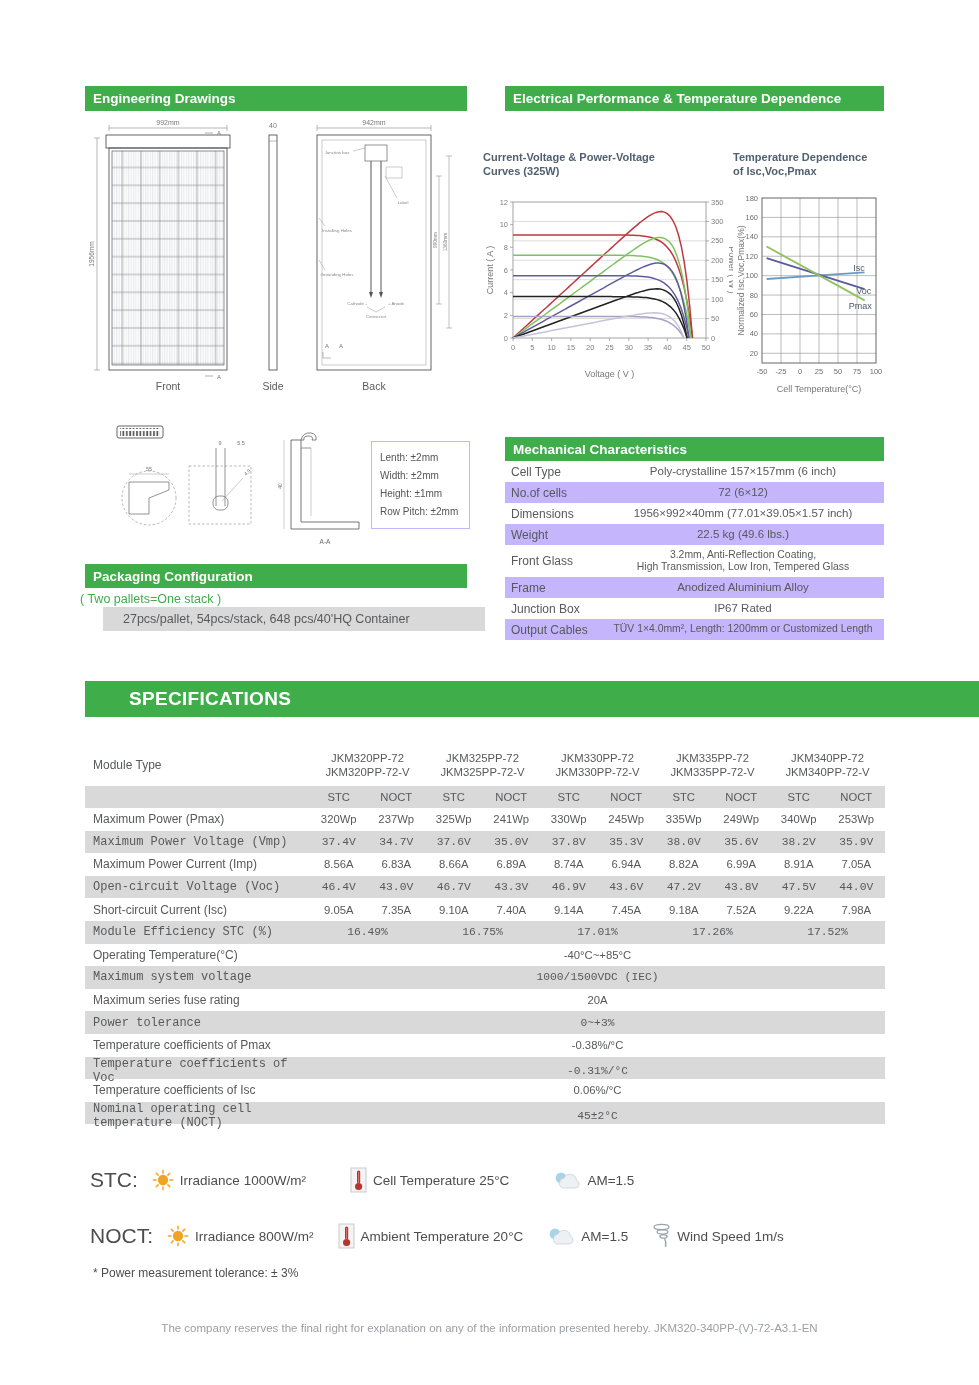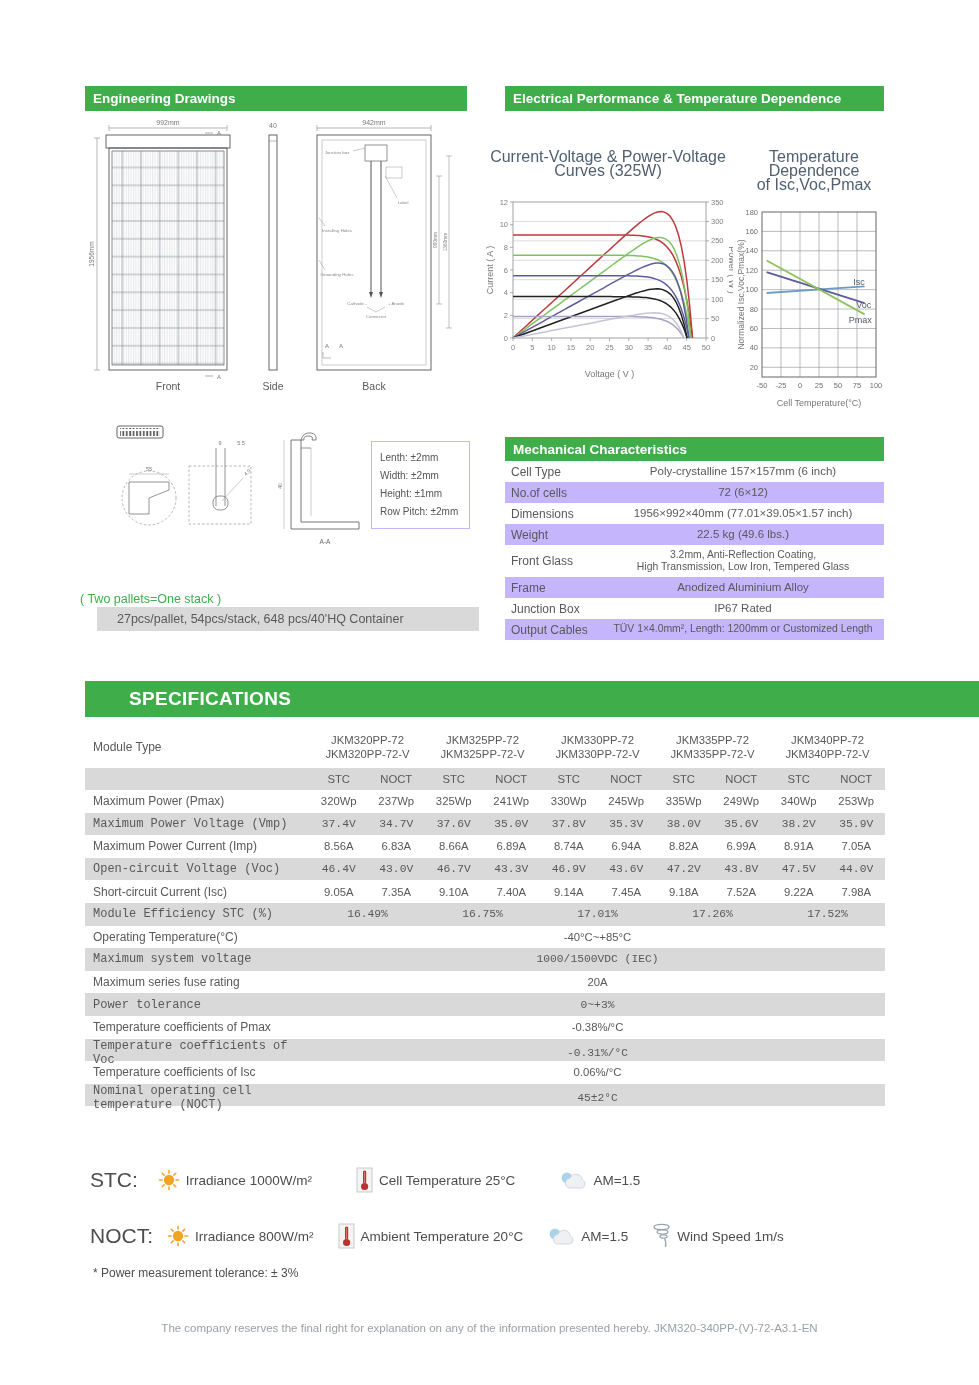--- a/index.html
+++ b/index.html
@@ -2,21 +2,21 @@
 <html><head>
 <meta charset="utf-8">
 <style>
   html,body{margin:0;padding:0;background:#fff;}
   .page{position:relative;width:979px;height:1385px;background:#ffffff;
         font-family:"Liberation Sans",sans-serif;color:#58595b;overflow:hidden;}
   .abs{position:absolute;}
   .greenbar{background:#3fae4a;color:#ffffff;font-weight:bold;display:flex;align-items:center;
             padding-left:8px;box-sizing:border-box;font-size:13.5px;}
   .bigbar{font-size:19px;letter-spacing:0.3px;}
-  .chart-title{color:#51606f;font-weight:normal;font-size:16px;line-height:14px;text-align:center;padding-top:7px;}
+  .chart-title{color:#51606f;font-weight:bold;font-size:11px;line-height:14px;text-align:left;padding-top:7px;}
   
   .mech-row{display:grid;grid-template-columns:97px 1fr;align-items:center;min-height:21px;
             font-size:11.5px;color:#58595b;}
   .mech-row.shaded{background:#c4b5fd;}
   .mech-label{padding-left:6px;font-size:12px;}
   .mech-value{text-align:center;white-space:pre-line;line-height:12.5px;}
   .mech-row.tall{min-height:32px;}
   .mech-row.small .mech-value{font-size:10.4px;}
   
   .spec-row{display:grid;grid-template-columns:225px repeat(5,115px);align-items:center;
@@ -338,27 +338,30 @@
       <div class="mech-row">
         <div class="mech-label">Junction Box</div>
         <div class="mech-value">IP67 Rated</div>
       </div>
       <div class="mech-row shaded small">
         <div class="mech-label">Output Cables</div>
         <div class="mech-value">TÜV 1×4.0mm², Length: 1200mm or Customized Length</div>
       </div>
     </div>
 
+  <div class="abs greenbar" style="left:85px;top:564px;width:382px;height:24px;">
+    <span>Packaging Configuration</span>
+  </div>
   <div class="abs pack-note" style="left:80px;top:592px;">( Two pallets=One stack )</div>
-  <div class="abs pack-row" style="left:97px;top:607px;width:382px;height:24px;padding-left:20px;">27pcs/pallet, 54pcs/stack,  648 pcs/40'HQ Container</div>
+  <div class="abs pack-row" style="left:103px;top:607px;width:382px;height:24px;padding-left:20px;">27pcs/pallet, 54pcs/stack,  648 pcs/40'HQ Container</div>
 
   <div class="abs greenbar bigbar" style="left:85px;top:681px;width:967px;height:36px;padding-left:44px;">
     <span>SPECIFICATIONS</span>
   </div>
-  <div class="abs" id="spec-table" style="left:85px;top:726px;width:800px;">
+  <div class="abs" id="spec-table" style="left:85px;top:744px;width:800px;">
       <div class="spec-row mod-header">
         <div class="spec-label">Module Type</div>
         <div class="mod-cell">
           <div>JKM320PP-72</div>
           <div>JKM320PP-72-V</div>
         </div>
         <div class="mod-cell">
           <div>JKM325PP-72</div>
           <div>JKM325PP-72-V</div>
         </div>
@@ -549,21 +552,21 @@
         <div class="spec-label">Temperature coefficients of Isc</div>
         <div class="span-val">0.06%/°C</div>
       </div>
       <div class="spec-row shaded">
         <div class="spec-label">Nominal operating cell temperature  (NOCT)</div>
         <div class="span-val">45±2°C</div>
       </div>
     </div>
 
   <div class="abs cond-row" id="cond-stc" style="left:90px;top:1160px;width:800px;height:40px;">
-    <span class="cond-label" style="margin-right:20px;">STC:</span>
+    <span class="cond-label" style="margin-right:14px;">STC:</span>
     <span class="stc-items cond-row" id="stc-items">
         <span class="cond-item">
           <span class="ic">
             <svg width="22" height="22" viewBox="0 0 24 24">
               <circle cx="12" cy="12" r="5.6" fill="#f2a324"></circle>
               <g stroke="#f2a324" stroke-width="1.6" stroke-linecap="round">
                 <line x1="12" y1="1.5" x2="12" y2="4.5"></line>
                 <line x1="12" y1="19.5" x2="12" y2="22.5"></line>
                 <line x1="1.5" y1="12" x2="4.5" y2="12"></line>
                 <line x1="19.5" y1="12" x2="22.5" y2="12"></line>

